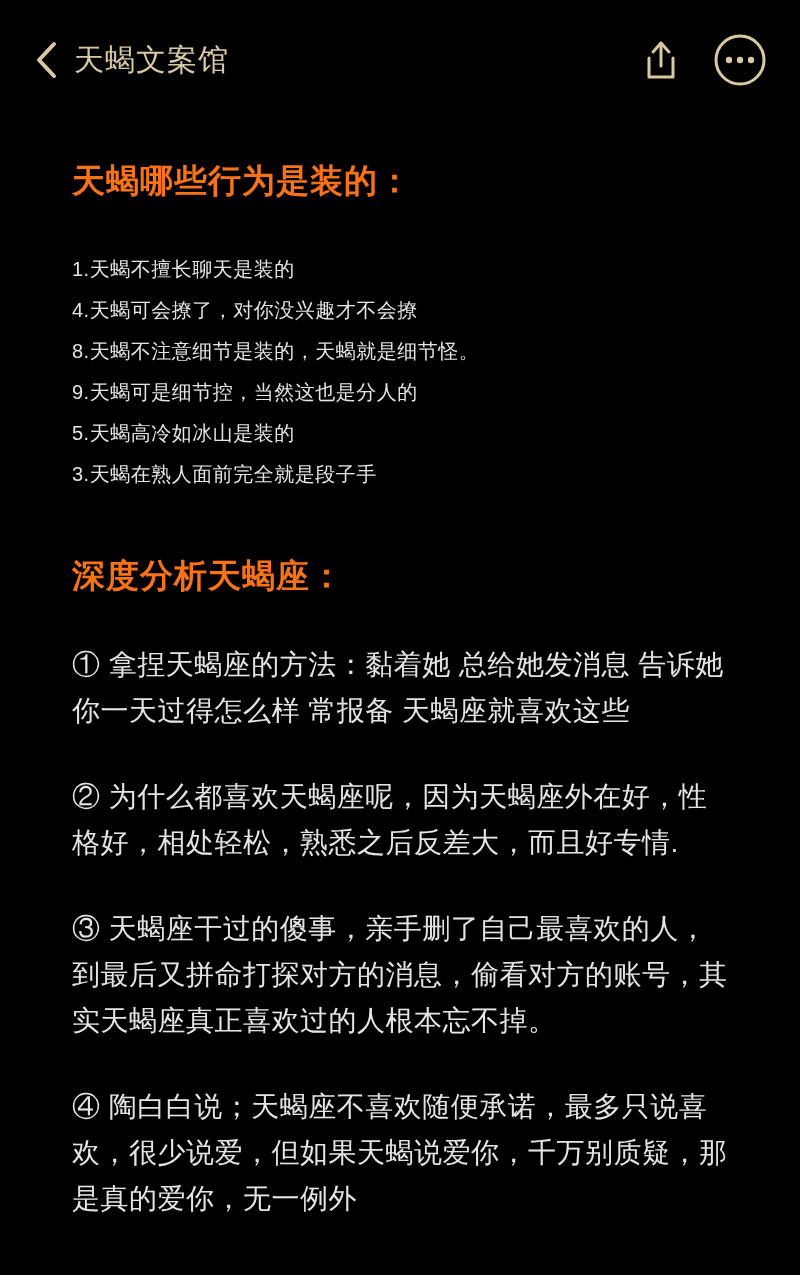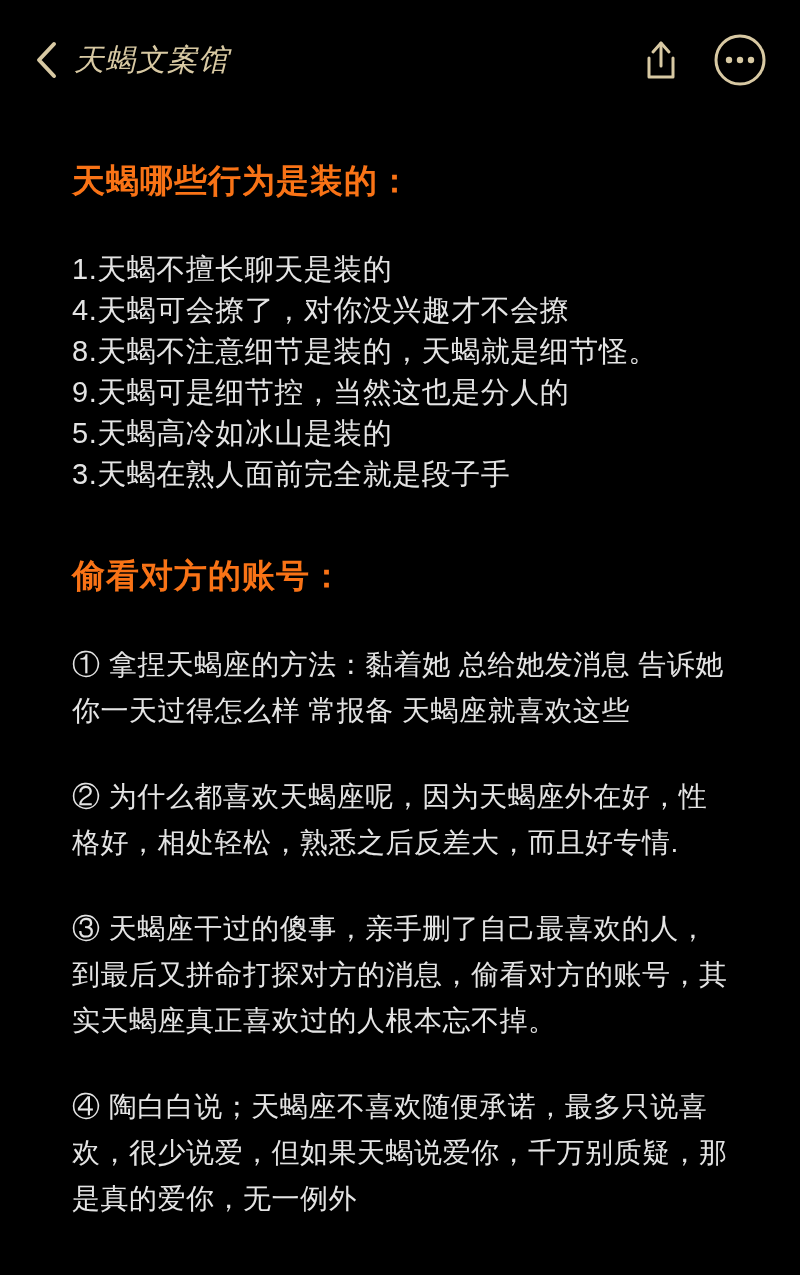--- a/index.html
+++ b/index.html
@@ -31,21 +31,20 @@
     align-items: center;
     padding: 0 34px;
     box-sizing: border-box;
   }
   .nav-left {
     display: flex;
     align-items: center;
     gap: 14px;
     flex: 1 1 auto;
     min-width: 0;
-    font-style: italic;
   }
   .back-chevron {
     width: 26px;
     height: 40px;
     flex: 0 0 auto;
     display: block;
   }
   .nav-title {
     font-size: 30px;
     letter-spacing: 1px;
@@ -80,21 +79,21 @@
     color: #f97316;
     letter-spacing: 1px;
     margin: 22px 0 46px 0;
     line-height: 1.3;
   }
   .heading.second {
     margin-top: 60px;
     margin-bottom: 44px;
   }
   .list-line {
-    font-size: 29px;
+    font-size: 20px;
     line-height: 41px;
     color: #e4e4e4;
     letter-spacing: 0.5px;
     white-space: nowrap;
   }
   .para {
     font-size: 28px;
     line-height: 46px;
     color: #e4e4e4;
     letter-spacing: 0.5px;
@@ -143,21 +142,21 @@
 
     <div class="list">
       <div class="list-line">1.天蝎不擅长聊天是装的</div>
       <div class="list-line">4.天蝎可会撩了，对你没兴趣才不会撩</div>
       <div class="list-line">8.天蝎不注意细节是装的，天蝎就是细节怪。</div>
       <div class="list-line">9.天蝎可是细节控，当然这也是分人的</div>
       <div class="list-line">5.天蝎高冷如冰山是装的</div>
       <div class="list-line">3.天蝎在熟人面前完全就是段子手</div>
     </div>
 
-    <div class="heading second">偷看对方的账号：</div>
+    <div class="heading second">深度分析天蝎座：</div>
 
     <div class="paragraphs">
       <p class="para">① 拿捏天蝎座的方法：黏着她 总给她发消息 告诉她你一天过得怎么样 常报备 天蝎座就喜欢这些</p>
       <p class="para">② 为什么都喜欢天蝎座呢，因为天蝎座外在好，性格好，相处轻松，熟悉之后反差大，而且好专情.</p>
       <p class="para">③ 天蝎座干过的傻事，亲手删了自己最喜欢的人，到最后又拼命打探对方的消息，偷看对方的账号，其实天蝎座真正喜欢过的人根本忘不掉。</p>
       <p class="para">④ 陶白白说；天蝎座不喜欢随便承诺，最多只说喜欢，很少说爱，但如果天蝎说爱你，千万别质疑，那是真的爱你，无一例外</p>
     </div>
 
   </div>
 

